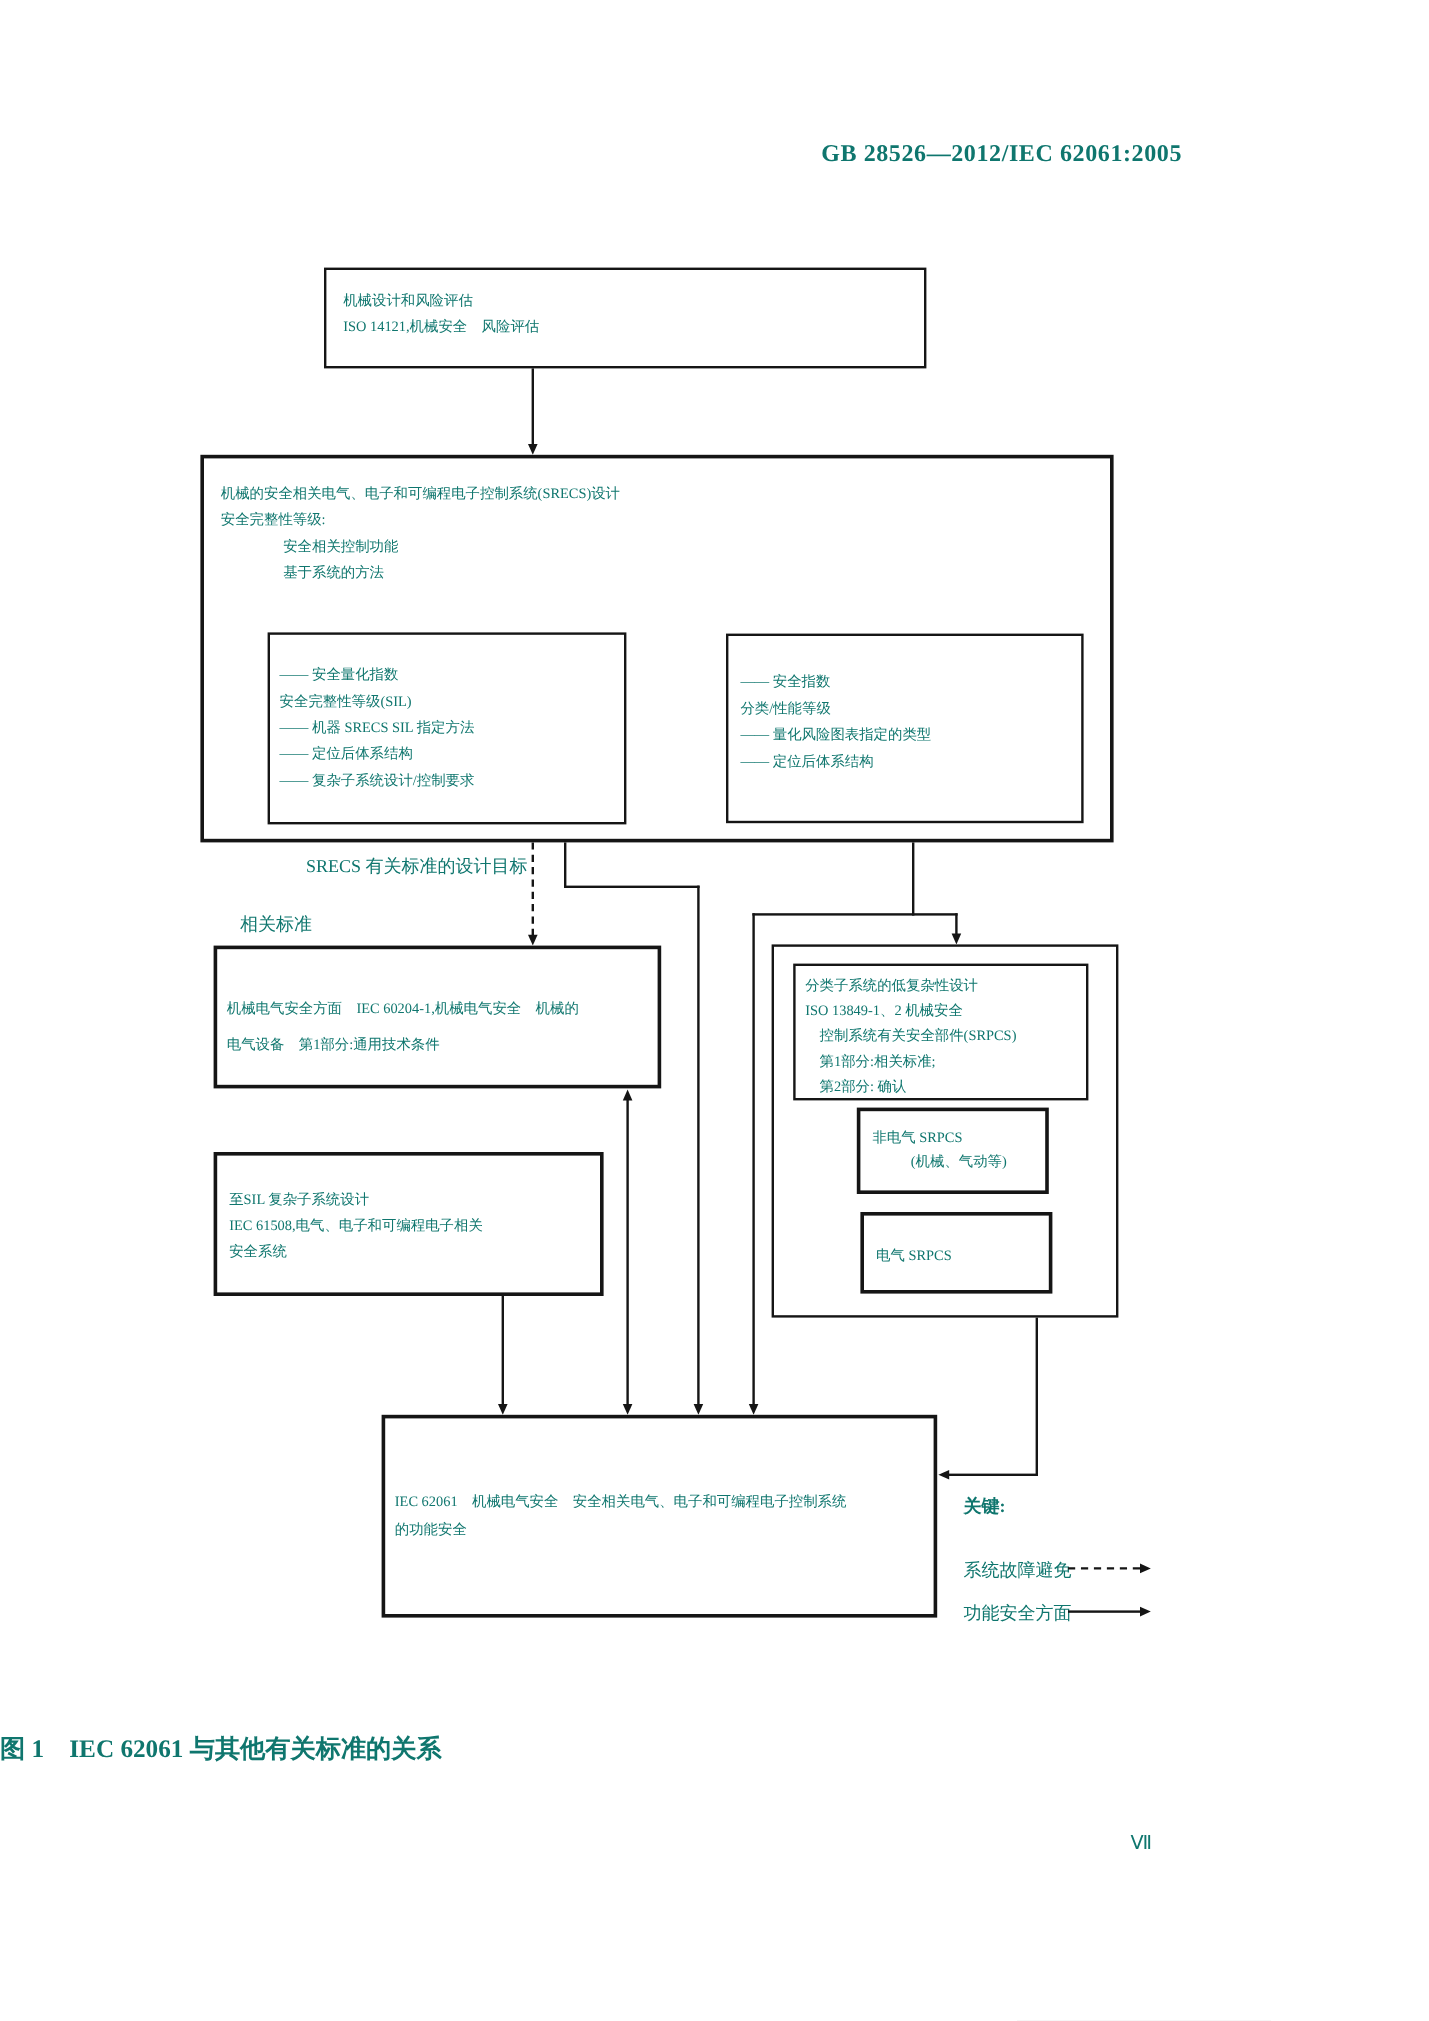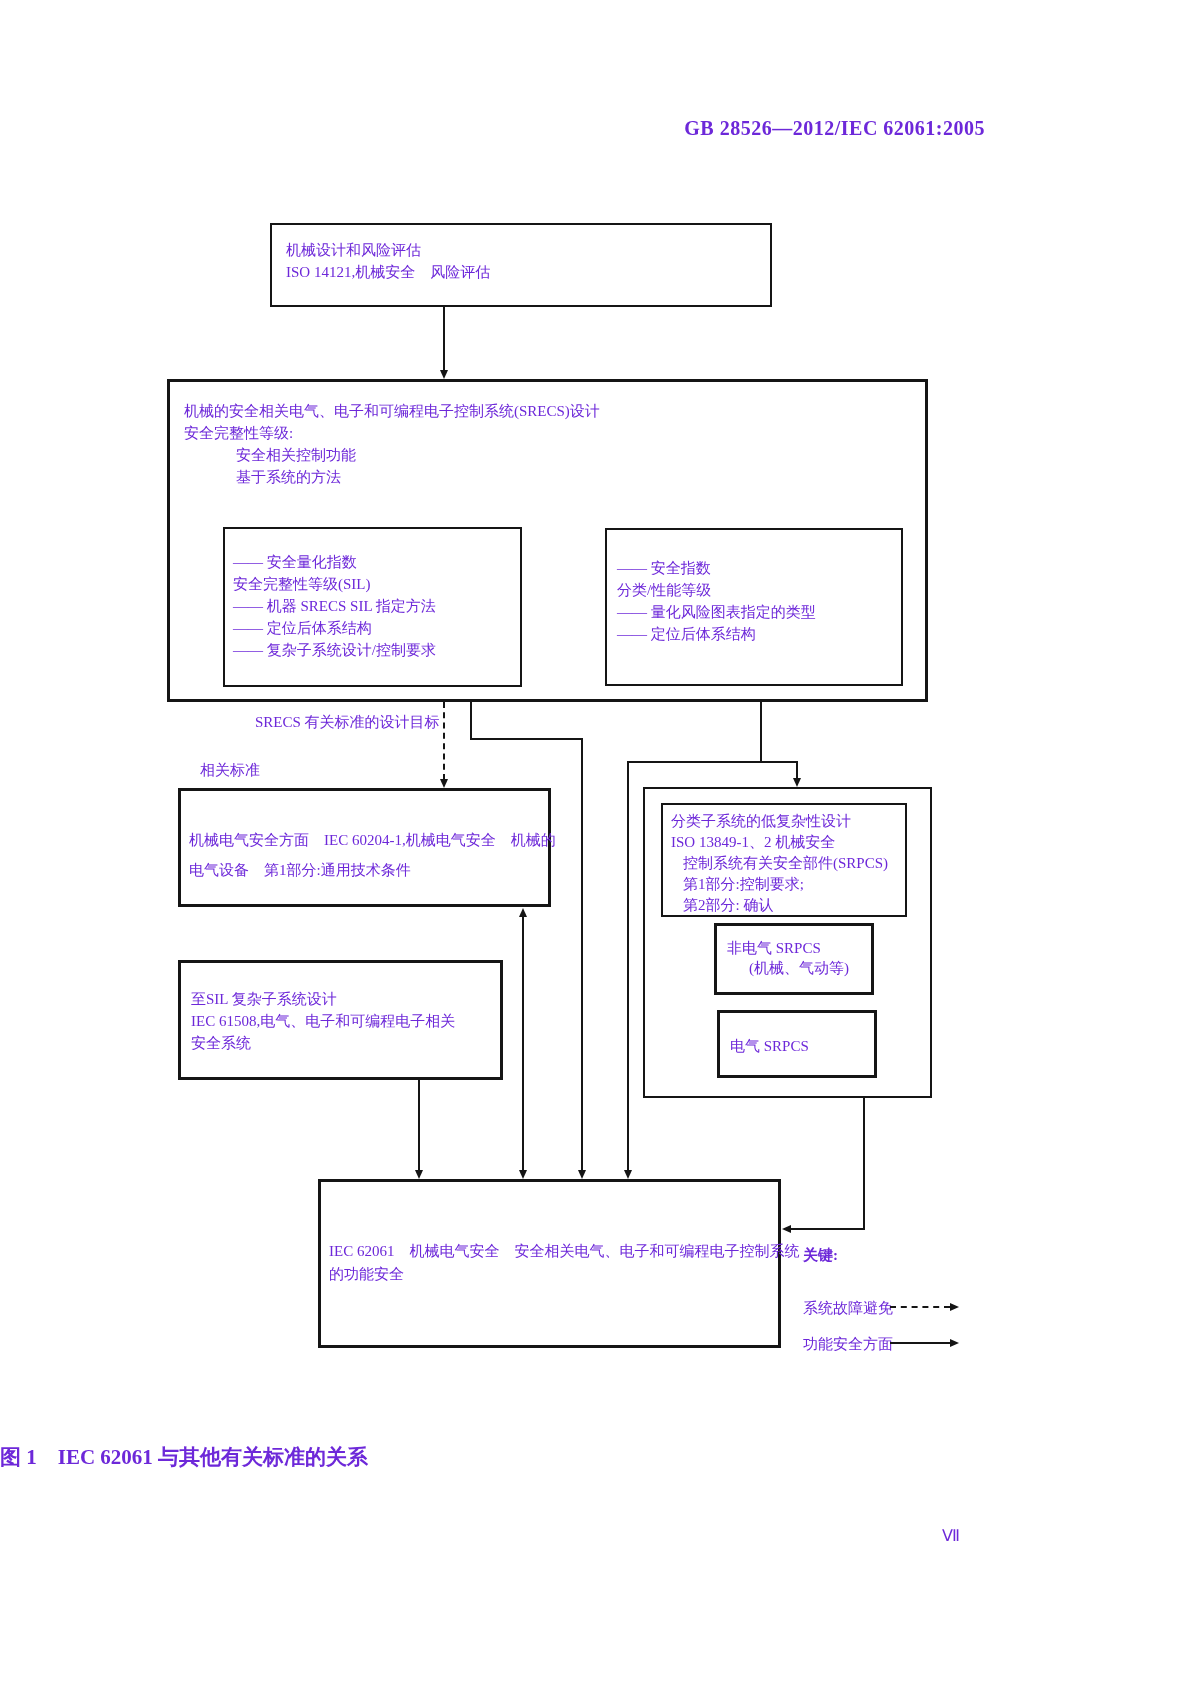--- a/index.html
+++ b/index.html
@@ -1,22 +1,22 @@
 <!DOCTYPE html>
 <html><head>
 <meta charset="utf-8">
 <style>
   html,body{margin:0;padding:0;background:#e8e8e8;}
   #page{
     position:relative;width:1191px;height:1684px;background:#ffffff;
-    font-family:"Liberation Serif", serif;color:#6d28d9;overflow:hidden;margin:0 auto;
+    font-family:"Liberation Serif", serif;color:#0f766e;overflow:hidden;margin:0 auto;
   }
   .box{position:absolute;border:2px solid #151515;background:#fff;box-sizing:border-box;}
   .box.heavy{border-width:3px;}
-  .bline{font-size:15px;line-height:22px;white-space:nowrap;}
+  .bline{font-size:12px;line-height:22px;white-space:nowrap;}
   .txt{position:absolute;font-size:15px;white-space:nowrap;}
   .vl{position:absolute;width:2px;background:#151515;}
   .hl{position:absolute;height:2px;background:#151515;}
   .vld{position:absolute;width:0;border-left:2px dashed #151515;}
   .hld{position:absolute;height:0;border-top:2px dashed #151515;}
   .ah{position:absolute;width:0;height:0;}
   .ah.down{border-left:4px solid transparent;border-right:4px solid transparent;border-top:9px solid #151515;}
   .ah.up{border-left:4px solid transparent;border-right:4px solid transparent;border-bottom:9px solid #151515;}
   .ah.left{border-top:4px solid transparent;border-bottom:4px solid transparent;border-right:9px solid #151515;}
   .ah.right{border-top:4px solid transparent;border-bottom:4px solid transparent;border-left:9px solid #151515;}
@@ -95,21 +95,21 @@
   </div>
 
   <div class="vl" style="left:418px;top:1080px;height:91px;"></div>
   <div class="ah down" style="left:415px;top:1170px;"></div>
 
   <div class="box" style="left:643px;top:787px;width:289px;height:311px;">
     <div class="box" style="left:16px;top:14px;width:246px;height:114px;padding:6px 6px 0 8px;">
       <div class="bline" style="line-height:21px;">分类子系统的低复杂性设计</div>
       <div class="bline" style="line-height:21px;">ISO 13849-1、2 机械安全</div>
       <div class="bline" style="line-height:21px;margin-left:12px;">控制系统有关安全部件(SRPCS)</div>
-      <div class="bline" style="line-height:21px;margin-left:12px;">第1部分:控制要求;</div>
+      <div class="bline" style="line-height:21px;margin-left:12px;">第1部分:相关标准;</div>
       <div class="bline" style="line-height:21px;margin-left:12px;">第2部分: 确认</div>
     </div>
     <div class="box heavy" style="left:69px;top:134px;width:160px;height:72px;padding:12px 16px 0 10px;">
       <div class="bline" style="line-height:20px;">非电气 SRPCS</div>
       <div class="bline" style="line-height:20px;margin-left:16px;text-align:center;">(机械、气动等)</div>
     </div>
     <div class="box heavy" style="left:72px;top:221px;width:160px;height:68px;padding:22px 6px 0 10px;">
       <div class="bline">电气 SRPCS</div>
     </div>
   </div>

